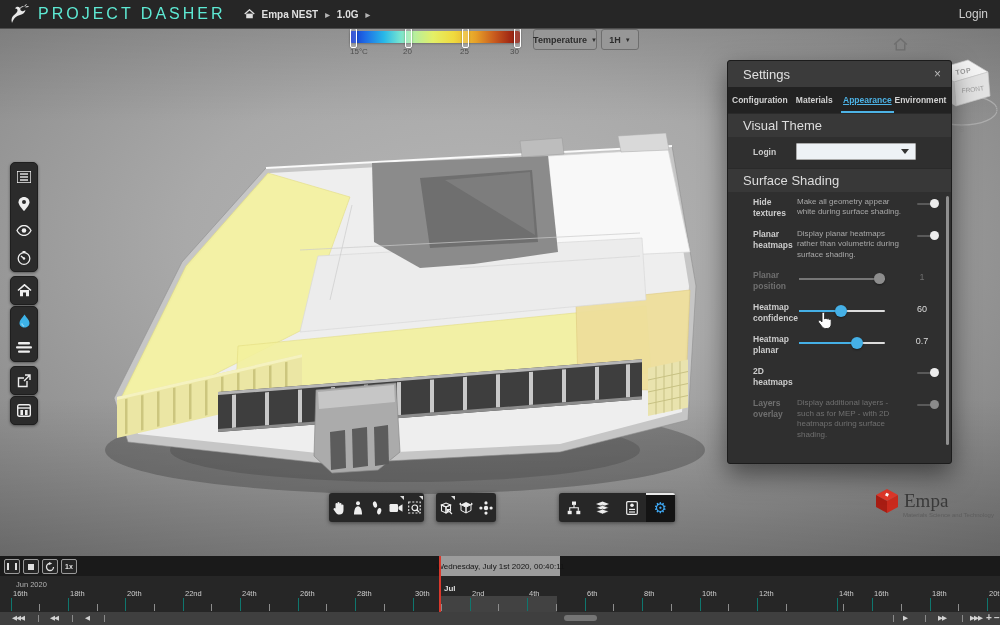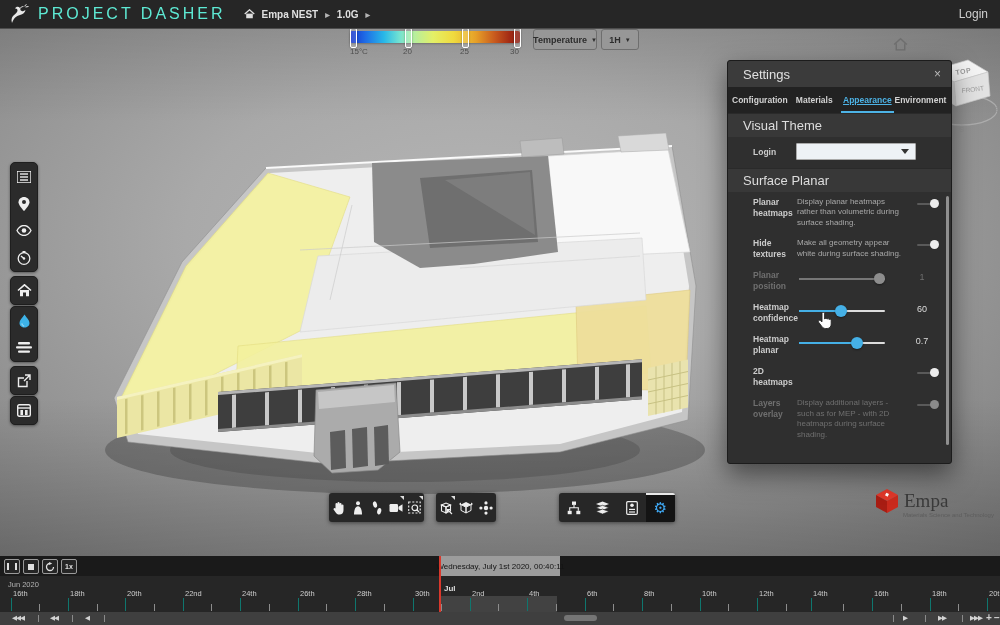--- a/index.html
+++ b/index.html
@@ -436,39 +436,39 @@
     <div class="tab">Configuration</div>
     <div class="tab">Materials</div>
     <div class="tab active">Appearance</div>
     <div class="tab">Environment</div>
   </div>
   <div class="sec-head">Visual Theme</div>
   <div class="theme-row">
     <span class="theme-label">Login</span>
     <div class="select"></div>
   </div>
-  <div class="sec-head">Surface Planar</div>
+  <div class="sec-head">Surface Shading</div>
 
   <div class="panel-body">
+    <div class="srow">
+      <div class="srow-label">Hide textures</div>
+      <div class="srow-desc">Make all geometry appear white during surface shading.</div>
+      <div class="toggle on">
+          <span class="track"></span>
+          <span class="knob"></span>
+        </div>
+    </div>
     <div class="srow">
       <div class="srow-label">Planar heatmaps</div>
       <div class="srow-desc">Display planar heatmaps rather than volumetric during surface shading.</div>
       <div class="toggle on">
           <span class="track"></span>
           <span class="knob"></span>
         </div>
     </div>
-    <div class="srow">
-      <div class="srow-label">Hide textures</div>
-      <div class="srow-desc">Make all geometry appear white during surface shading.</div>
-      <div class="toggle on">
-          <span class="track"></span>
-          <span class="knob"></span>
-        </div>
-    </div>
     <div class="srow slider-row disabled">
       <div class="srow-label">Planar position</div>
       <div class="slider" style="--p: 94%;">
           <div class="track"></div>
           <div class="fill"></div>
           <span class="knob"></span>
         </div>
       <div class="srow-value">1</div>
     </div>
     <div class="srow slider-row">
@@ -550,21 +550,21 @@
           <span class="pb-speed">1x</span>
         </div>
     </div>
     <div class="hl-top">
       <span>Wednesday, July 1st 2020, 00:40:11</span>
     </div>
   </div>
 
   <div class="t-band">
     <div class="hl-bot"></div>
-    <span class="month" style="left:8px;top:4px">Jun 2020</span>
+    <span class="month" style="left:16px;top:4px">Jun 2020</span>
     <span class="month" style="left:444px;top:8px;color:#ddd;font-weight:bold;font-size:8px">Jul</span>
   <div class="tick major" style="left: 11px;">
         <span>16th</span>
       </div>
       <div class="tick" style="left: 39px;"></div>
       <div class="tick major" style="left: 68px;">
         <span>18th</span>
       </div>
       <div class="tick" style="left: 97px;"></div>
       <div class="tick major" style="left: 125px;">
@@ -608,21 +608,21 @@
       </div>
       <div class="tick" style="left: 671px;"></div>
       <div class="tick major" style="left: 700px;">
         <span>10th</span>
       </div>
       <div class="tick" style="left: 728px;"></div>
       <div class="tick major" style="left: 757px;">
         <span>12th</span>
       </div>
       <div class="tick" style="left: 786px;"></div>
-      <div class="tick major" style="left: 811px;">
+      <div class="tick major" style="left: 837px;">
         <span>14th</span>
       </div>
       <div class="tick" style="left: 843px;"></div>
       <div class="tick major" style="left: 872px;">
         <span>16th</span>
       </div>
       <div class="tick" style="left: 901px;"></div>
       <div class="tick major" style="left: 930px;">
         <span>18th</span>
       </div>

